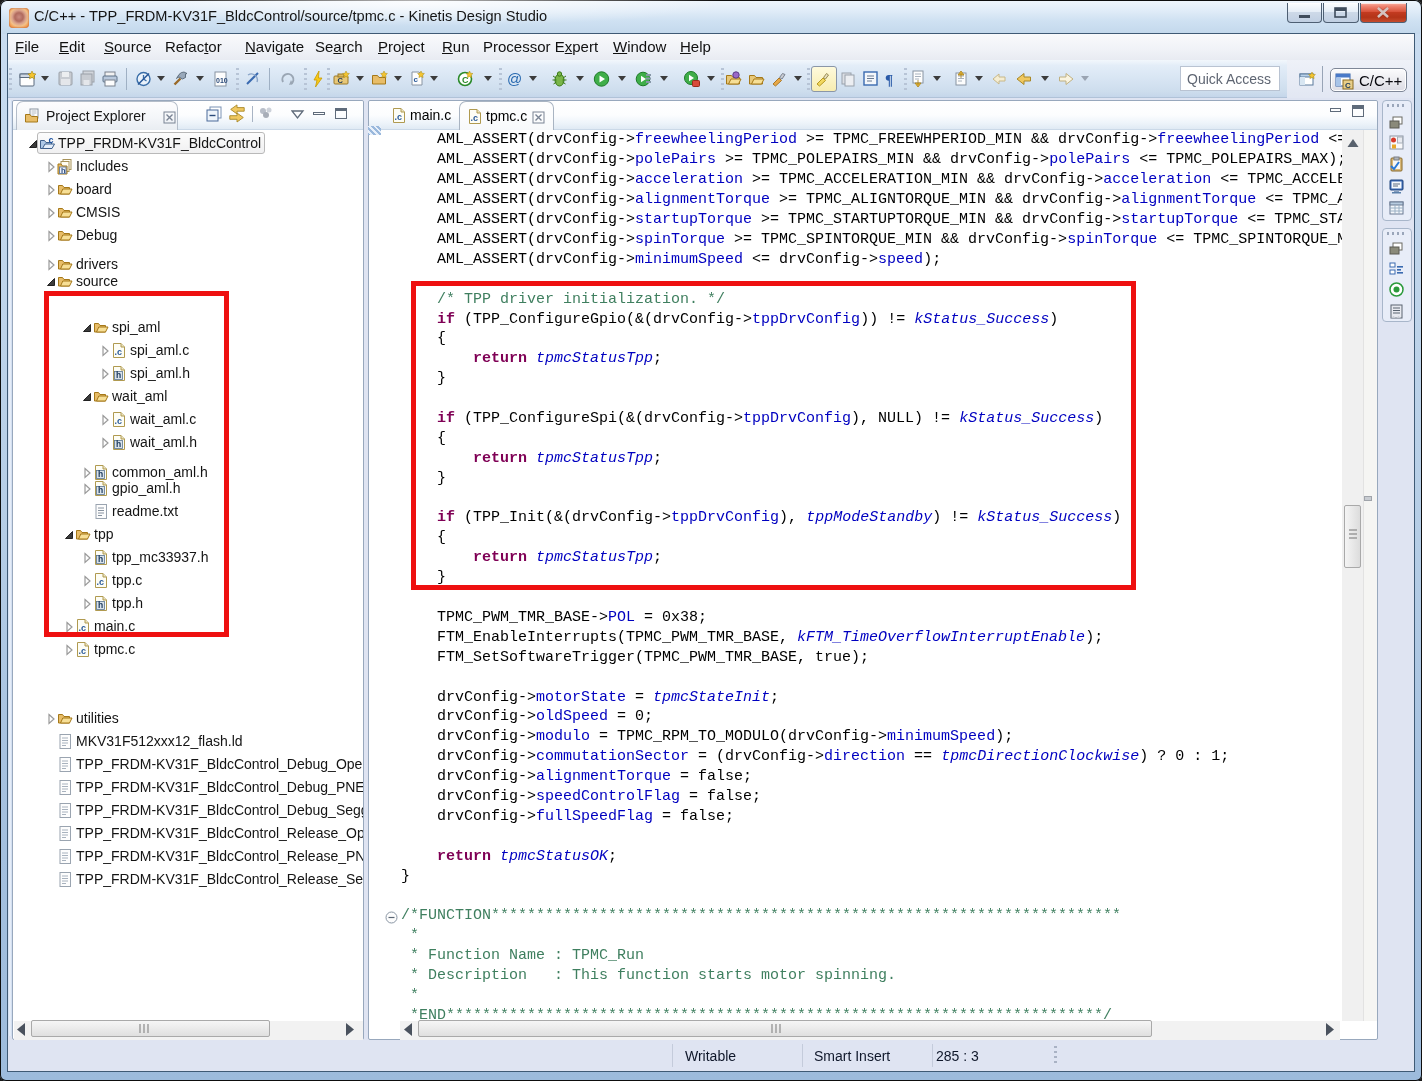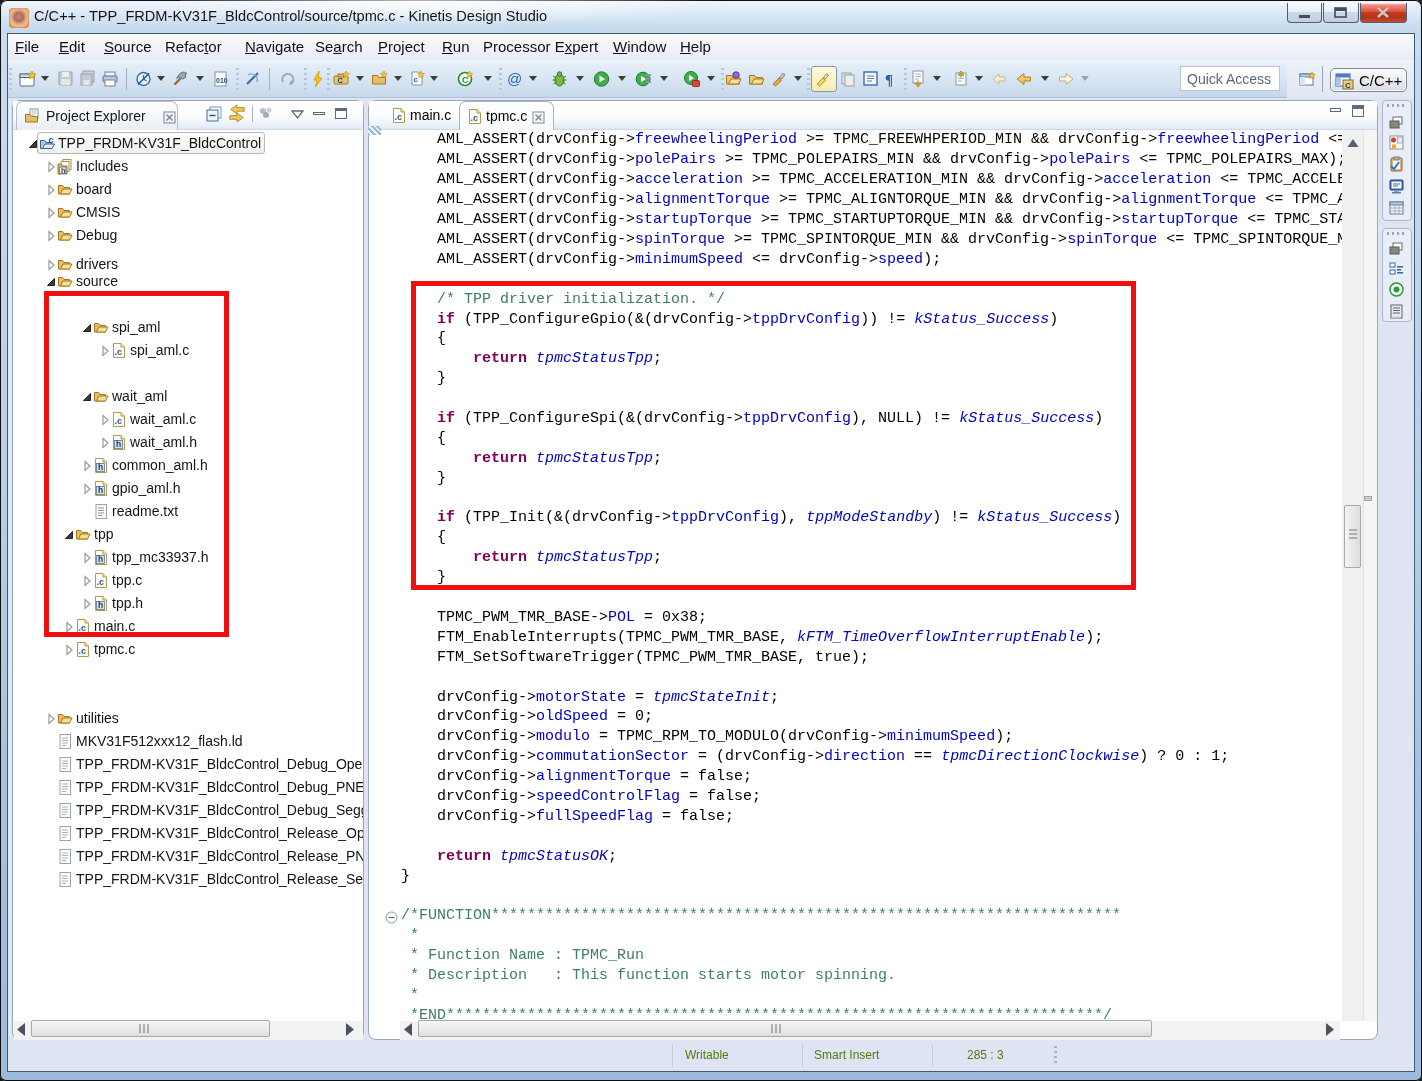--- a/index.html
+++ b/index.html
@@ -24,21 +24,21 @@
  background:linear-gradient(180deg,#f2f7fc 0%,#e3edf8 15%,#d8e5f3 50%,#cddded 85%,#c5d6ea 100%);border-bottom:1px solid #b0c2d8}
 #tb-right{position:absolute;left:1287px;top:60px;width:127px;height:38px;background:linear-gradient(180deg,#eef1f8,#e2e7f3)}
 .tsep{position:absolute;top:68px;width:1px;height:22px;background:#9fb0c4}
 .tdot{position:absolute;top:68px;width:3px;height:22px;background:repeating-linear-gradient(180deg,#b7c4d6 0 2px,transparent 2px 5px)}
 .tico{position:absolute;top:70px}
 .tddn{position:absolute;top:76px;width:0;height:0;border-left:4px solid transparent;border-right:4px solid transparent;border-top:5px solid #3c3c3c}
 .tddn.dis{border-top-color:#9aa4b2}
 #qa{position:absolute;left:1180px;top:66px;width:100px;height:25px;background:#fff;border:1px solid #b9c3d2;font-size:14px;color:#5f6673;padding:4px 0 0 6px;white-space:nowrap;overflow:hidden}
 #persp{position:absolute;left:1330px;top:68px;width:77px;height:24px;border:1px solid #7e8797;border-radius:5px;background:linear-gradient(180deg,#fcfcfd,#e9e9ee 60%,#dcdce4);box-shadow:inset 0 0 0 1px #fff}
 #persp span{position:absolute;left:28px;top:3px;font-size:15px;color:#09090f}
-.panel{position:absolute;background:#fff;border:1px solid #98a8bd;border-radius:8px}
+.panel{position:absolute;background:#fff;border:1px solid #98a8bd;border-radius:2px}
 .phdr{position:absolute;left:0;top:0;right:0;height:29px;border-radius:2px 2px 0 0;
  background:linear-gradient(180deg,#ffffff 0%,#fcfdfe 50%,#eef4fa 78%,#e0eaf4 100%);border-bottom:1px solid #cbd9e8}
 .ptab{position:absolute;left:3px;top:0px;height:29px;border:1px solid #b4bdc9;border-bottom:none;border-radius:7px 7px 0 0;
  background:linear-gradient(180deg,#fdfdfe 0%,#f4f6f9 55%,#e9edf2 100%)}
 .ptab .tabtxt{position:absolute;top:6px;font-size:14px;color:#161616;white-space:nowrap}
 #lpanel{left:12px;top:100px;width:352px;height:940px}
 #ltree{position:absolute;left:0;top:30px;right:0;bottom:20px;overflow:hidden;background:#fff}
 .trow{position:absolute;left:0;width:352px;height:23px}
 .ti{position:absolute}
 .tlab{position:absolute;top:3px;font-size:14px;color:#141414;white-space:nowrap}
@@ -58,21 +58,21 @@
 .cmt{color:#3f7f5f}
 #vsb{position:absolute;left:973px;top:29px;width:21px;height:891px;background:#f0f0f0}
 #ovr{position:absolute;left:994px;top:29px;width:14px;height:891px;background:#f5f5f3;border-left:1px solid #e2e2e2}
 .sbthumbv{position:absolute;background:linear-gradient(90deg,#f4f4f4,#eaeaea 45%,#dcdcdc);border:1px solid #a9a9a9;border-radius:2px}
 .sbthumbh{position:absolute;background:linear-gradient(180deg,#f6f6f6,#ececec 45%,#dfdfdf);border:1px solid #a9a9a9;border-radius:2px}
 #ehsb{position:absolute;left:31px;top:920px;width:940px;height:19px;background:#f2f2f2}
 #lhsb{position:absolute;left:1px;top:920px;width:349px;height:19px;background:#f2f2f2}
 #rtrim{position:absolute;left:1382px;top:100px;width:30px;height:940px}
 .redbox{position:absolute;border:5px solid #ee1010;z-index:50}
 #statusbar{position:absolute;left:8px;top:1040px;width:1406px;height:31px;background:#dfe4f2}
-.stx{position:absolute;top:8px;font-size:12px;color:#4d7c0f}
+.stx{position:absolute;top:8px;font-size:14px;color:#0f172a}
 .ssep{position:absolute;top:4px;width:1px;height:23px;background:#c4cbdb}
 .sdot{position:absolute;top:6px;width:3px;height:20px;background:repeating-linear-gradient(180deg,#a9b2c4 0 2px,transparent 2px 5px)}
 </style></head>
 <body>
 
 <svg width="0" height="0" style="position:absolute">
 <defs>
 <g id="i-fold">
  <path d="M1.5 4.5 L1.5 13 L12.5 13 L12.5 6.5 L7 6.5 L5.5 4.5 Z" fill="#e8bd68" stroke="#a57819" stroke-width="1"></path>
  <path d="M3.5 13 L5.8 8 L15 8 L12.5 13 Z" fill="#f7df96" stroke="#a57819" stroke-width="1"></path>
@@ -420,20 +420,29 @@
       </div>
 <div class="trow" style="top:208px">
         <svg class="ti" style="left:84px;top:4px" width="16" height="16">
           <path d="M6 3.5 L11 8 L6 12.5 Z" fill="#fdfdfd" stroke="#9a9a9a" stroke-width="1.2"></path>
         </svg>
         <svg class="ti" style="left:98px;top:3px" width="17" height="17">
           <use href="#i-cfile"></use>
         </svg>
         <span class="tlab" style="left:117px">spi_aml.c</span>
       </div>
+<div class="trow" style="top:231px">
+        <svg class="ti" style="left:84px;top:4px" width="16" height="16">
+          <path d="M6 3.5 L11 8 L6 12.5 Z" fill="#fdfdfd" stroke="#9a9a9a" stroke-width="1.2"></path>
+        </svg>
+        <svg class="ti" style="left:98px;top:3px" width="17" height="17">
+          <use href="#i-hfile"></use>
+        </svg>
+        <span class="tlab" style="left:117px">spi_aml.h</span>
+      </div>
 <div class="trow" style="top:254px">
         <svg class="ti" style="left:66px;top:4px" width="16" height="16">
           <path d="M11.5 4.5 L11.5 11.5 L4.5 11.5 Z" fill="#3b3b3b" stroke="#222" stroke-width="1"></path>
         </svg>
         <svg class="ti" style="left:80px;top:3px" width="17" height="17">
           <use href="#i-fold"></use>
         </svg>
         <span class="tlab" style="left:99px">wait_aml</span>
       </div>
 <div class="trow" style="top:277px">
@@ -447,21 +456,21 @@
       </div>
 <div class="trow" style="top:300px">
         <svg class="ti" style="left:84px;top:4px" width="16" height="16">
           <path d="M6 3.5 L11 8 L6 12.5 Z" fill="#fdfdfd" stroke="#9a9a9a" stroke-width="1.2"></path>
         </svg>
         <svg class="ti" style="left:98px;top:3px" width="17" height="17">
           <use href="#i-hfile"></use>
         </svg>
         <span class="tlab" style="left:117px">wait_aml.h</span>
       </div>
-<div class="trow" style="top:323px">
+<div class="trow" style="top:330px">
         <svg class="ti" style="left:66px;top:4px" width="16" height="16">
           <path d="M6 3.5 L11 8 L6 12.5 Z" fill="#fdfdfd" stroke="#9a9a9a" stroke-width="1.2"></path>
         </svg>
         <svg class="ti" style="left:80px;top:3px" width="17" height="17">
           <use href="#i-hfile"></use>
         </svg>
         <span class="tlab" style="left:99px">common_aml.h</span>
       </div>
 <div class="trow" style="top:346px">
         <svg class="ti" style="left:66px;top:4px" width="16" height="16">
@@ -763,17 +772,17 @@
     <rect x="3" y="2" width="11" height="13" fill="#e8eaf0" stroke="#5a6470"></rect>
     <path d="M5 5 h7 M5 7.5 h7 M5 10 h7" stroke="#5a6470" stroke-width="1.2"></path>
     <path d="M3 15 l2.5 -2 2.5 2 2.5 -2 2.5 2" fill="#c8ccd4"></path>
   </svg>
 <div id="statusbar">
 <div class="ssep" style="left:664px"></div>
 <div class="stx" style="left:677px">Writable</div>
 <div class="ssep" style="left:794px"></div>
 <div class="stx" style="left:806px">Smart Insert</div>
 <div class="ssep" style="left:924px"></div>
-<div class="stx" style="left:959px">285 : 3</div>
+<div class="stx" style="left:928px">285 : 3</div>
 <div class="sdot" style="left:1046px"></div>
 </div>
 <div class="redbox" style="left:44px;top:291px;width:185px;height:346px"></div>
 <div class="redbox" style="left:411px;top:281px;width:725px;height:309px"></div>
 
 </body></html>

